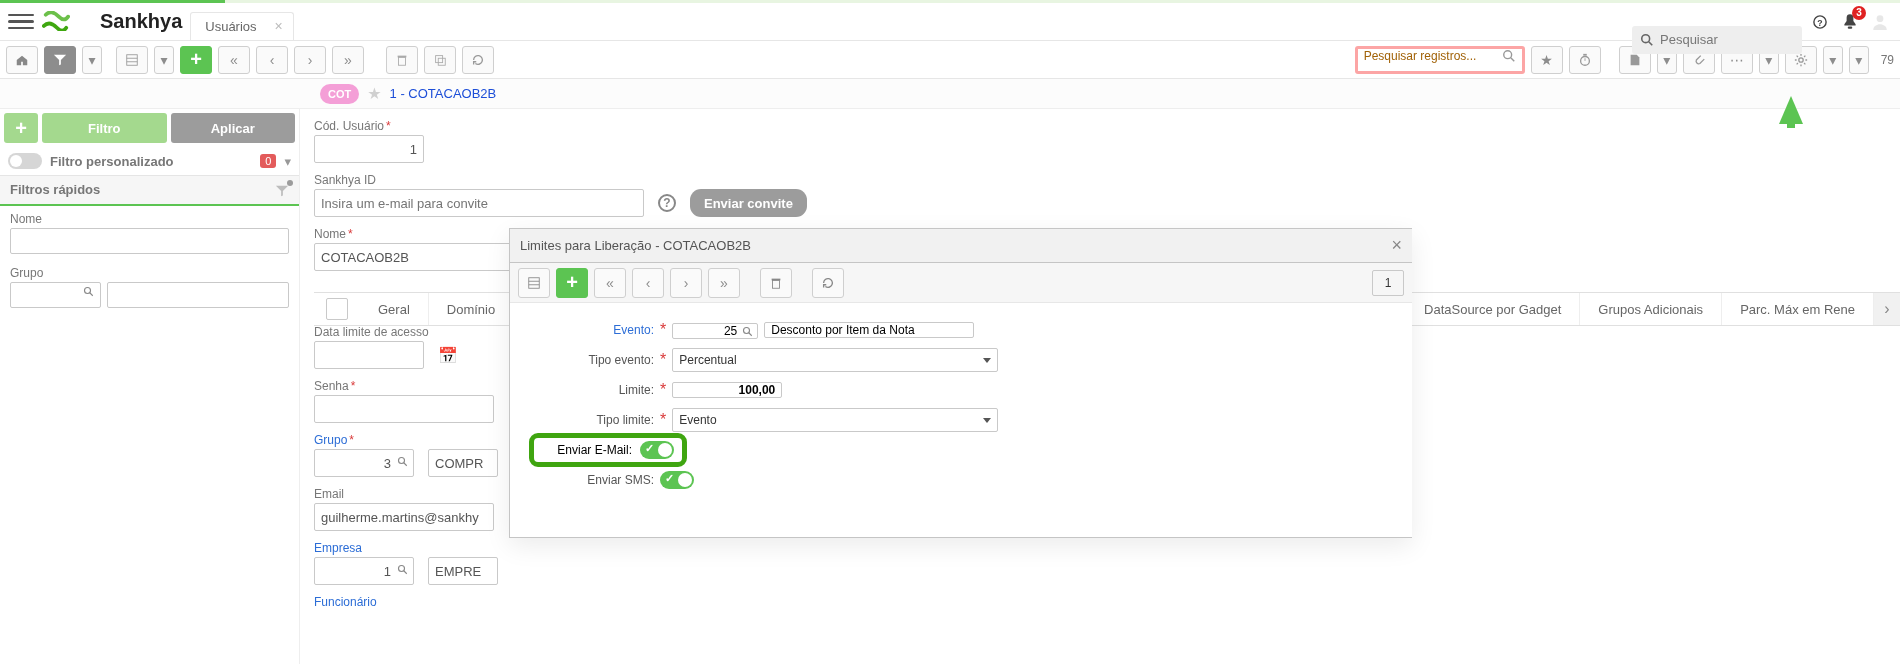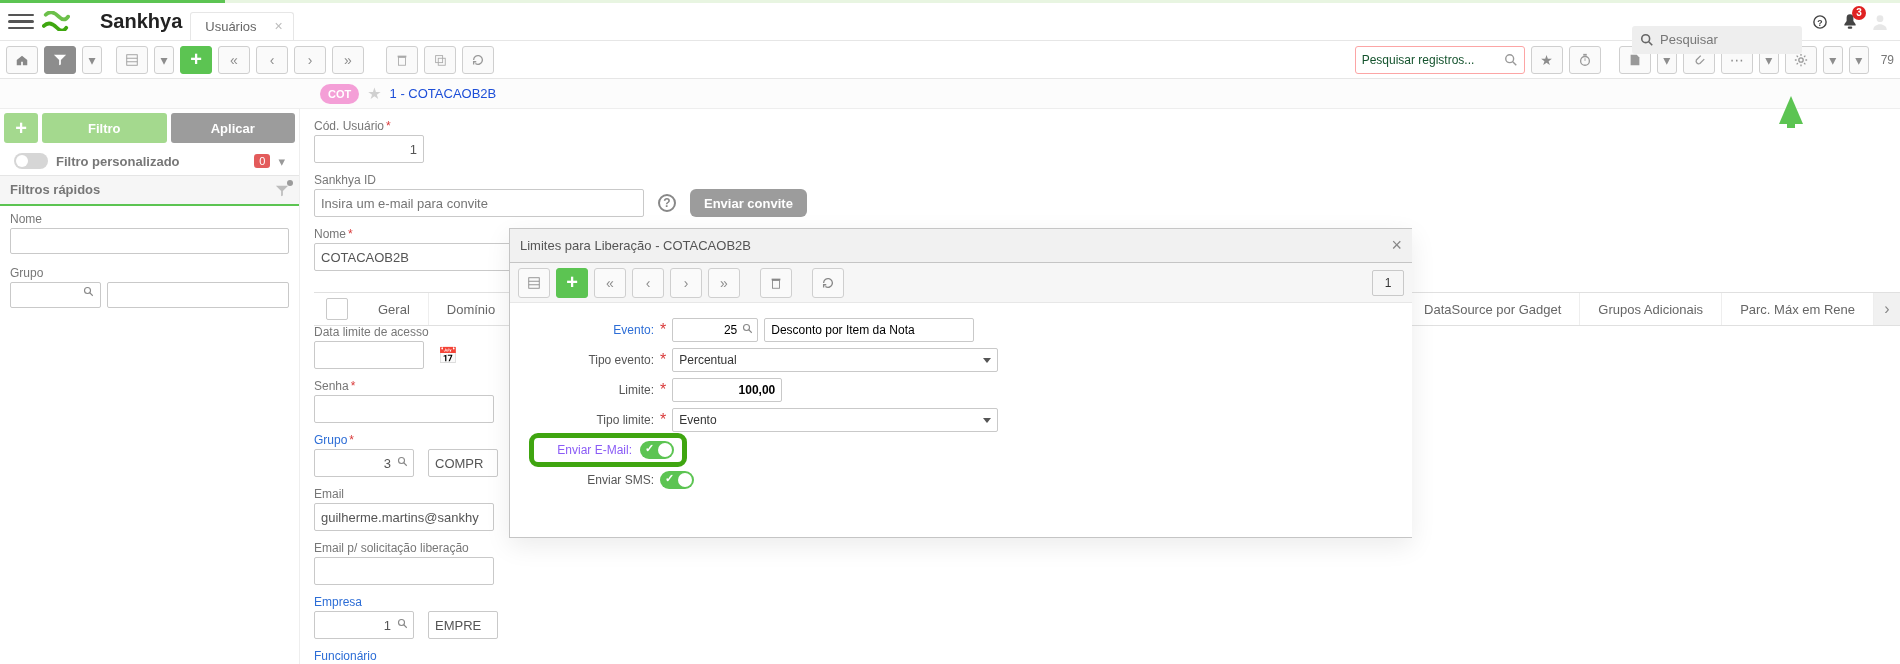--- a/index.html
+++ b/index.html
@@ -39,40 +39,40 @@
   .hdr-ico{width:24px;height:24px;display:flex;align-items:center;justify-content:center;color:#444;}
   .bell-wrap{position:relative;}
   .badge{position:absolute;top:-4px;right:-4px;background:#e02222;color:#fff;font-size:10px;font-weight:700;min-width:14px;height:14px;line-height:14px;text-align:center;border-radius:50%;}
 
   
   .toolbar{height:38px;display:flex;align-items:center;padding:0 6px;gap:6px;border-bottom:1px solid #e6e6e6;}
   .tb-btn{height:28px;min-width:32px;border:1px solid #cfcfcf;background:#fafafa;border-radius:3px;display:flex;align-items:center;justify-content:center;color:#8d8d8d;font-size:14px;cursor:pointer;}
   .tb-btn.solid{background:#8d8d8d;color:#fff;border-color:#8d8d8d;}
   .tb-btn.green{background:var(--green-bright);border-color:var(--green-bright);color:#fff;font-size:20px;font-weight:700;}
   .tb-btn.drop{min-width:20px;width:20px;padding:0;}
-  .mini-search{display:flex;align-items:center;height:28px;border:1px solid #fca5a5;border-radius:3px;background:#fff;padding:0 6px;gap:6px;color:#14532d;font-size:12px;width:170px;}
+  .mini-search{display:flex;height:28px;border:3px solid #fca5a5;border-radius:3px;background:#fff;padding:0 6px;gap:6px;color:#a16207;font-size:12px;width:170px;}
   .toolbar .spacer{flex:1;}
   .tb-count{font-size:12px;color:#777;margin-left:6px;}
 
   
   .rec-strip{height:30px;background:#fcfcfc;border-bottom:1px solid #eee;display:flex;align-items:center;padding:0 10px;gap:8px;}
   .chip{display:inline-flex;align-items:center;height:20px;padding:0 8px;background:#f49fd7;color:#fff;border-radius:10px;font-size:11px;font-weight:700;}
   .rec-star{color:#d0d0d0;font-size:16px;}
   .rec-title{font-size:13px;color:#1d4ed8;}
 
   
   .body{display:flex;height:calc(100% - 109px);}
   
   .sidebar{width:300px;border-right:1px solid #eee;display:flex;flex-direction:column;}
   .sb-top{display:flex;gap:4px;padding:4px;}
   .sb-top .btn{flex:1;height:30px;border:none;border-radius:3px;color:#fff;font-weight:700;font-size:13px;cursor:pointer;display:flex;align-items:center;justify-content:center;gap:6px;}
   .sb-top .filtro{background:#a4d98e;}
   .sb-top .filtro.plusicon{flex:0 0 34px;font-size:20px;}
   .sb-top .aplicar{background:#9c9c9c;}
-  .sb-row{display:flex;align-items:center;gap:8px;padding:6px 14px;color:#777;font-size:13px;}
+  .sb-row{display:flex;align-items:center;gap:8px;padding:6px 8px;color:#777;font-size:13px;}
   .toggle{width:34px;height:16px;background:#d6d6d6;border-radius:10px;position:relative;}
   .toggle::after{content:"";position:absolute;top:2px;left:2px;width:12px;height:12px;background:#fff;border-radius:50%;}
   .count-badge0{background:var(--badge);color:#fff;border-radius:3px;font-size:11px;padding:1px 5px;margin-left:auto;}
   .caret{color:#999;}
   .section-head{background:#f6f6f6;border-top:1px solid #e5e5e5;border-bottom:1px solid #e5e5e5;padding:6px 10px;font-size:13px;font-weight:700;color:#777;display:flex;align-items:center;justify-content:space-between;}
   .funnel{color:#bdbdbd;position:relative;}
   .funnel .dot{position:absolute;top:-2px;right:-4px;width:6px;height:6px;border-radius:50%;background:#9c9c9c;}
   .sb-section{border-bottom:2px solid var(--green-bright);} 
   .sb-field{padding:6px 10px;font-size:12px;color:#777;}
   .sb-field input{margin-top:2px;width:100%;height:26px;border:1px solid var(--border);border-radius:2px;padding:0 6px;font-size:12px;}
@@ -84,42 +84,42 @@
   
   .form-area{flex:1;position:relative;padding:10px 14px;overflow:hidden;}
   .fld{display:flex;flex-direction:column;gap:2px;margin-bottom:10px;}
   .fld .lbl{font-size:12px;color:#777;}
   .fld .lbl.lk{color:var(--link);}
   .fld .req{color:var(--red);margin-left:2px;}
   .fld input, .fld .inp{height:28px;border:1px solid var(--border);border-radius:2px;padding:0 6px;font-size:13px;background:#fff;color:#555;}
   .fld .row{display:flex;gap:14px;align-items:center;}
   .w110{width:110px;} .w330{width:330px;} .w420{width:420px;}
   .info-ico{width:18px;height:18px;border:2px solid #888;border-radius:50%;color:#888;font-size:12px;font-weight:700;display:flex;align-items:center;justify-content:center;}
-  .btn-grey{height:28px;padding:0 14px;background:#9c9c9c;color:#fff;border:none;border-radius:6px;font-weight:700;font-size:13px;cursor:pointer;}
+  .btn-grey{height:28px;padding:0 14px;background:#9c9c9c;color:#fff;border:none;border-radius:11px;font-weight:700;font-size:13px;cursor:pointer;}
   .cal-ico{color:#667;}
 
   
   .subtabs{position:absolute;left:314px;right:0;top:292px;display:flex;align-items:center;border-top:1px solid #e0e0e0;border-bottom:1px solid #e0e0e0;background:#fff;height:34px;}
   .subtabs .chk{width:22px;height:22px;border:1px solid var(--border);border-radius:2px;margin:0 12px;}
   .subtabs .tab{padding:0 18px;height:100%;display:flex;align-items:center;font-size:13px;color:#666;cursor:pointer;border-right:1px solid #eee;}
   .subtabs .more{margin-left:auto;width:26px;text-align:center;color:#888;background:#f1f1f1;height:100%;display:flex;align-items:center;justify-content:center;}
 
   
   .dialog{position:absolute;left:509px;top:228px;width:903px;background:#fff;border:1px solid var(--dialog-border);box-shadow:0 8px 24px rgba(0,0,0,.08);border-right:none;}
   .dlg-head{height:34px;background:#f1f1f1;border-bottom:1px solid var(--dialog-border);display:flex;align-items:center;padding:0 10px;font-size:13px;font-weight:400;color:#555;}
   .dlg-close{margin-left:auto;color:#888;font-size:18px;cursor:pointer;}
   .dlg-toolbar{height:40px;background:#f6f6f6;border-bottom:1px solid #e7e7e7;display:flex;align-items:center;padding:0 8px;gap:6px;}
   .dlg-toolbar .tb-btn{height:30px;}
   .dlg-toolbar .page-no{margin-left:auto;height:26px;width:32px;border:1px solid var(--border);border-radius:2px;display:flex;align-items:center;justify-content:center;font-size:12px;}
   .dlg-body{padding:14px 24px 40px;}
   .dlg-field{display:flex;align-items:center;gap:6px;height:26px;margin-bottom:4px;}
   .dlg-field .dlbl{width:120px;text-align:right;font-size:12px;color:#555;}
   .dlg-field .dlbl.lk{color:var(--link);}
   .dlg-field .dreq{color:var(--red);}
-  .dlg-field input.dinp{height:24px;border:1px solid var(--border);border-radius:2px;padding:0 6px;font-size:12px;}
+  .dlg-field input.dinp{height:16px;border:1px solid var(--border);border-radius:2px;padding:0 6px;font-size:12px;}
   .dlg-field .dsel{height:24px;border:1px solid var(--border);border-radius:2px;padding:0 6px;font-size:12px;display:flex;align-items:center;justify-content:space-between;gap:8px;background:#fff;}
   .dsel .arrow{border-left:4px solid transparent;border-right:4px solid transparent;border-top:5px solid #555;}
   .toggle-on{width:34px;height:18px;background:var(--green-bright);border-radius:10px;position:relative;}
   .toggle-on::after{content:"";position:absolute;top:2px;right:2px;width:14px;height:14px;background:#fff;border-radius:50%;}
   .toggle-on .chk{position:absolute;left:5px;top:1px;color:#fff;font-size:11px;font-weight:700;}
   .hl{outline:5px solid #3fa510;outline-offset:0;border-radius:4px;padding:3px 8px 3px 4px;display:inline-flex;align-items:center;gap:8px;}
 
   
   .arrow-up{position:absolute;left:1779px;top:96px;width:0;height:0;border-left:12px solid transparent;border-right:12px solid transparent;border-bottom:28px solid var(--green-bright);}
   .arrow-stem{position:absolute;left:1787px;top:118px;width:8px;height:10px;background:var(--green-bright);}
@@ -355,24 +355,20 @@
         <div style="position:relative"><input class="inp" style="width: 100px; text-align: right; padding-right: 22px;" value="3"><svg style="position:absolute;right:5px;top:7px;width:12px;height:12px" viewBox="0 0 16 16">
               <circle cx="6" cy="6" r="4" fill="none" stroke="#888" stroke-width="1.5"></circle>
               <line x1="9" y1="9" x2="13" y2="13" stroke="#888" stroke-width="1.5"></line>
             </svg></div>
         <input class="inp" style="width: 70px;" value="COMPR">
       </div>
     </div>
     <div class="fld">
       <span class="lbl">Email</span>
       <input class="inp" style="width: 180px;" value="guilherme.martins@sankhy">
-    </div>
-    <div class="fld">
-      <span class="lbl">Email p/ solicitação liberação</span>
-      <input class="inp" style="width: 180px;">
     </div>
     <div class="fld">
       <span class="lbl lk">Empresa</span>
       <div class="row">
         <div style="position:relative"><input class="inp" style="width: 100px; text-align: right; padding-right: 22px;" value="1"><svg style="position:absolute;right:5px;top:7px;width:12px;height:12px" viewBox="0 0 16 16">
               <circle cx="6" cy="6" r="4" fill="none" stroke="#888" stroke-width="1.5"></circle>
               <line x1="9" y1="9" x2="13" y2="13" stroke="#888" stroke-width="1.5"></line>
             </svg></div>
         <input class="inp" style="width: 70px;" value="EMPRE">
       </div>
@@ -466,21 +462,21 @@
     <div class="dlg-field">
       <span class="dlbl">Tipo limite:</span>
         <span class="dreq">*</span>
       <div class="dsel" style="width:326px">
           <span>Evento</span>
           <span class="arrow"></span>
         </div>
     </div>
     <div class="dlg-field">
       <span class="hl">
-        <span style="width:94px;text-align:right;font-size:12px;color:#8b5cf6;display:inline-block">Enviar E-Mail:</span>
+        <span style="width:94px;text-align:right;font-size:12px;color:#000000;display:inline-block">Enviar E-Mail:</span>
         <span class="toggle-on">
             <span class="chk">✓</span>
           </span>
       </span>
     </div>
     <div class="dlg-field">
       <span class="dlbl">Enviar SMS:</span>
       <span class="toggle-on">
           <span class="chk">✓</span>
         </span>

